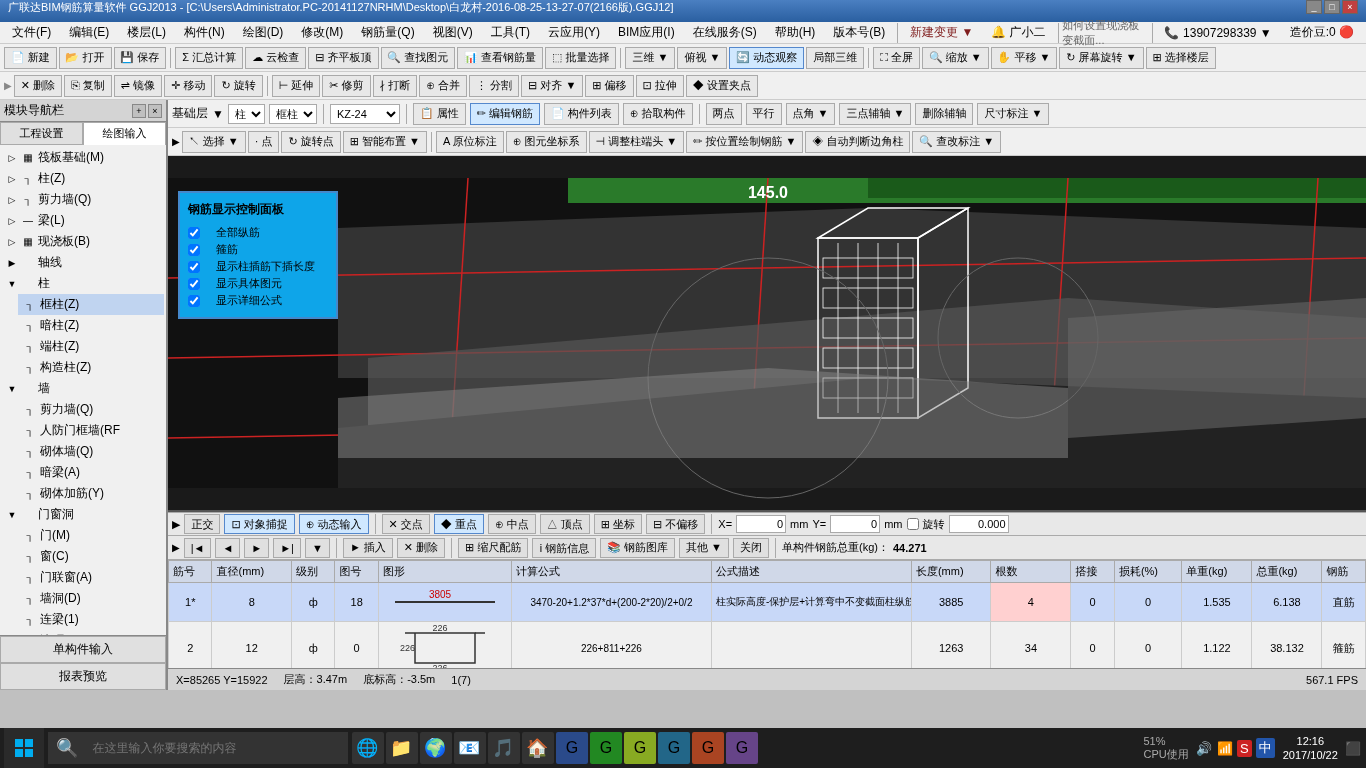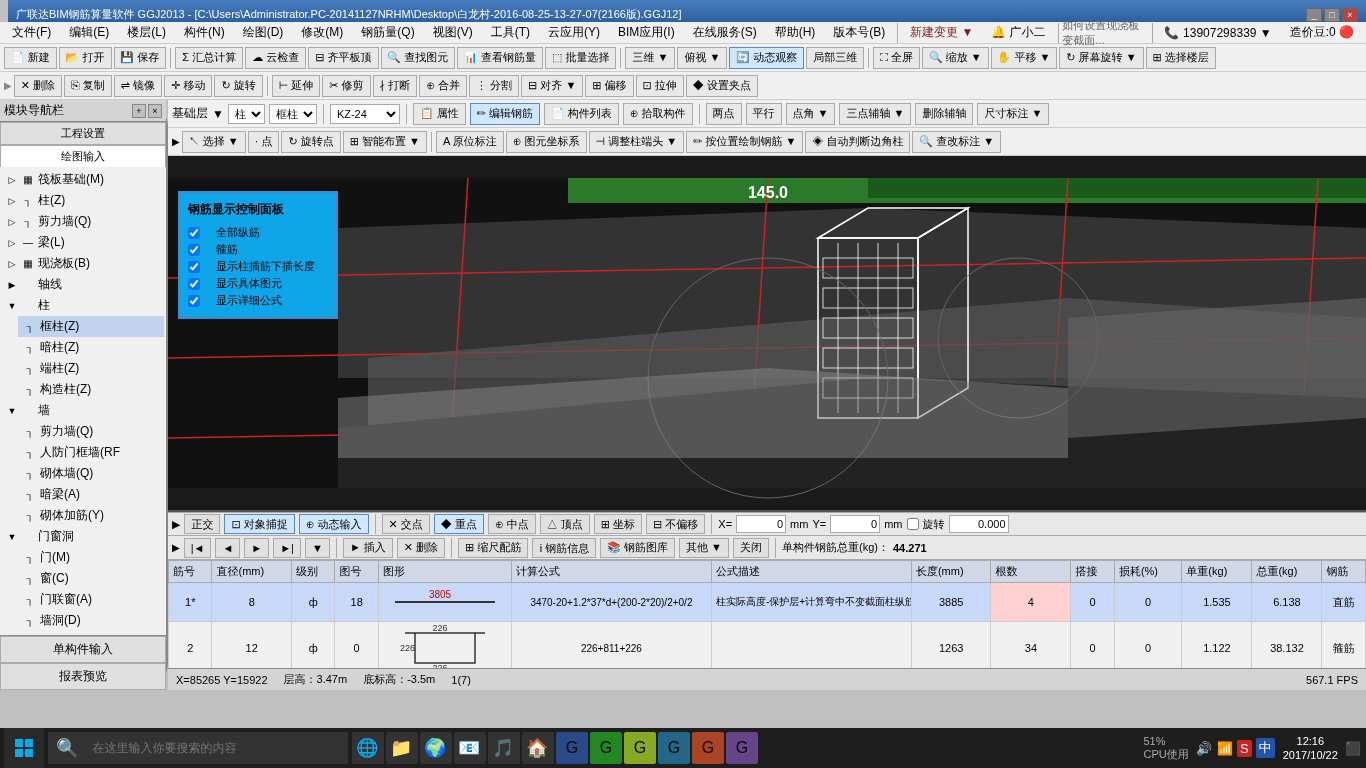--- a/index.html
+++ b/index.html
@@ -1,19 +1,19 @@
 <!DOCTYPE html>
 <html><head>
   <meta charset="utf-8">
   <style>
     * { margin: 0; padding: 0; box-sizing: border-box; }
     body { width: 1366px; height: 768px; overflow: hidden; font-family: 'SimSun', '宋体', sans-serif; font-size: 12px; background: #c0c0c0; color: #000; }
     
     
-    #titlebar { height: 22px; background: linear-gradient(to bottom, #4a7fc1, #2a5fa0); display: flex; align-items: flex-end; padding: 0 8px; color: #fff; font-size: 11px; margin-left: 8px; }
+    #titlebar { height: 22px; background: linear-gradient(to bottom, #4a7fc1, #2a5fa0); display: flex; align-items: flex-start; padding: 0 8px; color: #fff; font-size: 11px; }
     #titlebar .title { flex: 1; }
     #titlebar .controls { display: flex; gap: 2px; }
     #titlebar .ctrl-btn { width: 16px; height: 14px; background: #888; border: 1px solid #666; font-size: 9px; display: flex; align-items: center; justify-content: center; cursor: pointer; color: #fff; }
     #titlebar .ctrl-btn.close { background: #c04040; }
     
     
     #menubar { height: 22px; background: #f0f0f0; display: flex; align-items: center; padding: 0 4px; border-bottom: 1px solid #ccc; font-size: 12px; gap: 2px; }
     .menu-item { padding: 2px 8px; cursor: pointer; white-space: nowrap; }
     
     
@@ -30,26 +30,26 @@
     .comp-btn { height: 22px; padding: 0 6px; background: #e8e8e8; border: 1px solid #aaa; cursor: pointer; font-size: 11px; display: flex; align-items: center; gap: 2px; }
     .comp-btn.active { background: #d0e8ff; border-color: #5588cc; }
     
     
     #editbar { height: 28px; background: #f0f0f0; display: flex; align-items: center; padding: 0 4px; border-bottom: 1px solid #ccc; gap: 2px; font-size: 11px; }
     
     
     #main { display: flex; height: calc(768px - 22px - 22px - 28px - 28px - 28px - 28px - 22px); }
     
     
-    #leftpanel { width: 168px; background: #f0f0f0; border-right: 2px solid #888; display: flex; flex-direction: column; border-radius: 27px; }
+    #leftpanel { width: 168px; background: #f0f0f0; border-right: 2px solid #888; display: flex; flex-direction: column; }
     #navtitle { background: #d4d4d4; border-bottom: 1px solid #888; padding: 2px 4px; font-size: 12px; display: flex; align-items: center; justify-content: space-between; }
     #navtitle .nav-controls { display: flex; gap: 2px; }
     .nav-ctrl { width: 14px; height: 14px; background: #c0c0c0; border: 1px solid #888; font-size: 9px; display: flex; align-items: center; justify-content: center; cursor: pointer; }
     
-    #tabs-row { display: flex; flex-direction: column; }
+    #tabs-row { display: flex; }
     .nav-tab { flex: 1; padding: 3px 4px; background: #e0e0e0; border: 1px solid #aaa; cursor: pointer; font-size: 11px; text-align: center; }
     .nav-tab.active { background: #fff; border-bottom: none; }
     
     #tree { flex: 1; overflow-y: auto; padding: 2px; }
     .tree-item { padding: 2px 4px; cursor: pointer; display: flex; align-items: center; gap: 2px; }
     .tree-item.selected { background: #c0d4f0; }
     .tree-expand { width: 12px; height: 12px; display: inline-flex; align-items: center; justify-content: center; font-size: 9px; cursor: pointer; }
     .tree-icon { width: 16px; height: 14px; display: inline-flex; align-items: center; justify-content: center; font-size: 10px; }
     .tree-children { padding-left: 16px; }
     

